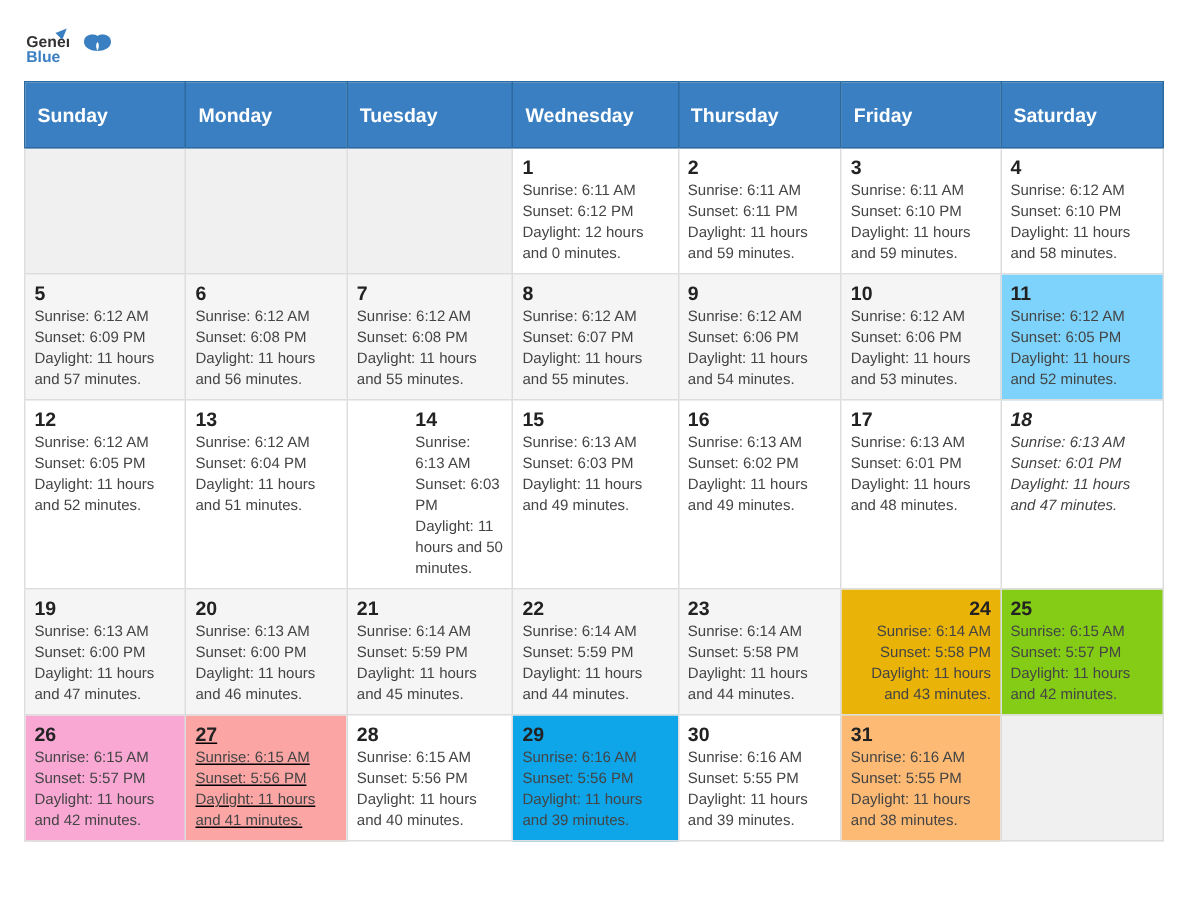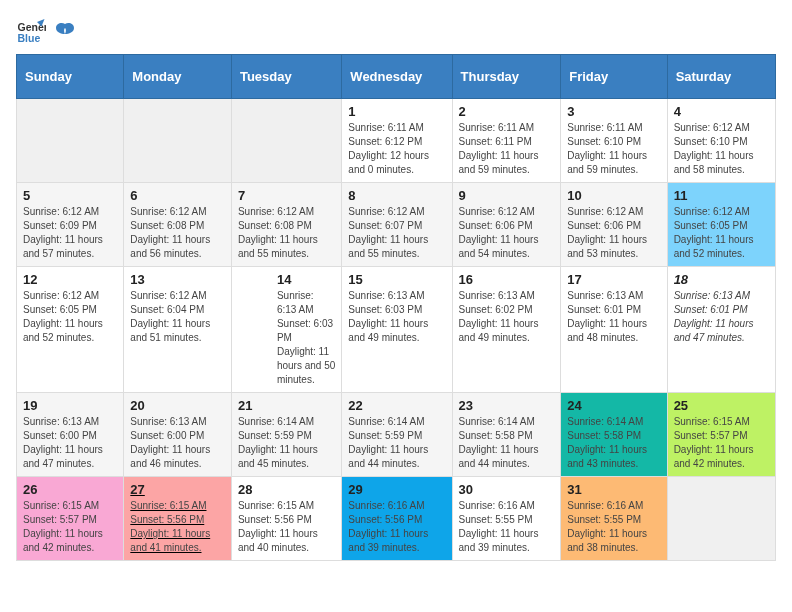--- a/index.html
+++ b/index.html
@@ -259,27 +259,27 @@
           <div class="day-info" style="white-space: pre-line;">Sunrise: 6:14 AM
 Sunset: 5:59 PM
 Daylight: 11 hours and 44 minutes.</div>
         </td>
         <td style="background: rgb(245, 245, 245);">
           <div class="day-number">23</div>
           <div class="day-info" style="white-space: pre-line;">Sunrise: 6:14 AM
 Sunset: 5:58 PM
 Daylight: 11 hours and 44 minutes.</div>
         </td>
-        <td style="background: #14b8a6;">
+        <td style="background: #eab308; text-align: right;">
           <div class="day-number">24</div>
           <div class="day-info" style="white-space: pre-line;">Sunrise: 6:14 AM
 Sunset: 5:58 PM
 Daylight: 11 hours and 43 minutes.</div>
         </td>
-        <td style="background: #bef264;">
+        <td style="background: #84cc16;">
           <div class="day-number">25</div>
           <div class="day-info" style="white-space: pre-line;">Sunrise: 6:15 AM
 Sunset: 5:57 PM
 Daylight: 11 hours and 42 minutes.</div>
         </td>
       </tr>
       <tr>
         <td style="background: #f9a8d4;">
           <div class="day-number">26</div>
           <div class="day-info" style="white-space: pre-line;">Sunrise: 6:15 AM

